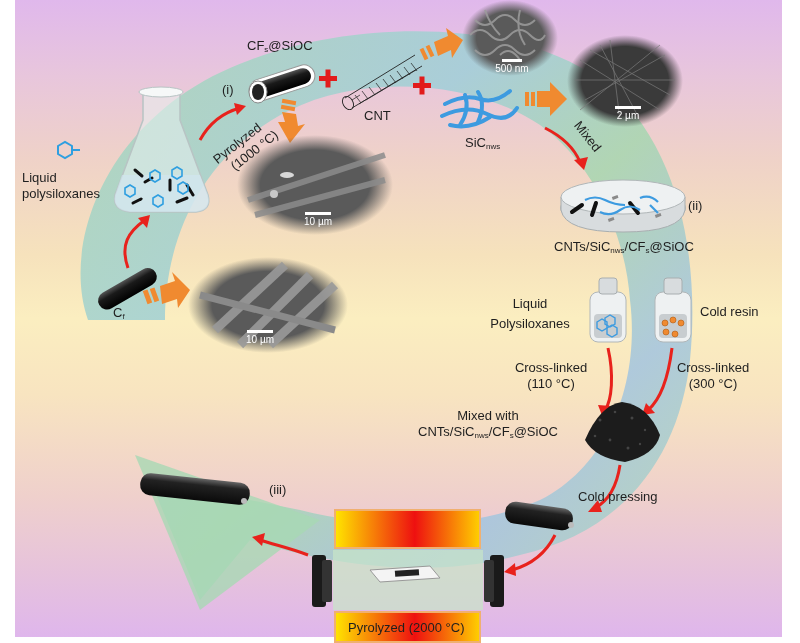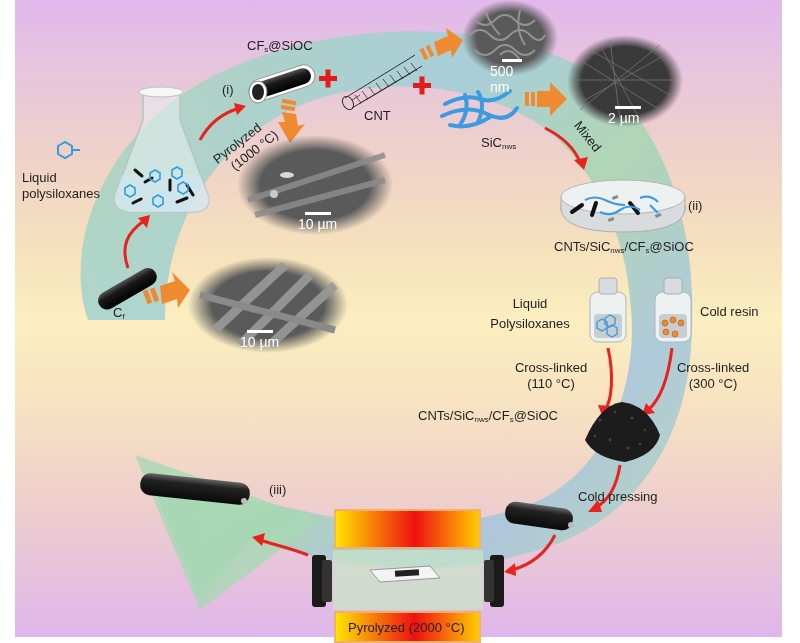--- a/index.html
+++ b/index.html
@@ -8,21 +8,21 @@
   #panel { position:absolute; left:15px; top:0; width:767px; height:637px;
     background:linear-gradient(to bottom,
       #e0b8ec 0%, #e8c6dc 12%, #efd2c8 25%, #f6e2bc 40%, #fbeec0 50%,
       #f8e4c0 62%, #efd0cc 78%, #e6c2dc 90%, #dfb6ec 100%); }
   svg#art { position:absolute; left:0; top:0; }
   .lbl { position:absolute; font-size:13px; line-height:16px; white-space:nowrap; color:#1f1f1f; }
   .lbl sub { font-size:8px; vertical-align:-2px; }
   .c { text-align:center; }
   .rot-pyro { transform:rotate(-38deg); transform-origin:left top; }
   .rot-mixed { transform:rotate(52deg); transform-origin:left top; }
-  .scale { position:absolute; color:#ffffff; font-size:14px; }
+  .scale { position:absolute; color:#ffffff; font-size:10px; text-align:center; }
   .scale .bar { height:3px; background:#fff; margin:0 auto 1px auto; }
 </style>
 </head>
 <body>
 
 <div id="panel"></div>
 
 <svg id="art" width="800" height="643" viewBox="0 0 800 643">
   <defs>
     <linearGradient id="bandGrad" x1="0" y1="0" x2="1" y2="1">
@@ -325,21 +325,21 @@
 
 <div class="lbl" style="left:247px;top:38px;"><span>CF</span><sub>s</sub><span>@SiOC</span></div>
 
 <div class="lbl rot-pyro" style="left:210px;top:155px;">
   <div>Pyrolyzed</div>
   <div style="padding-left:10px;">(1000 °C)</div>
 </div>
 
 <div class="lbl" style="left:364px;top:108px;">CNT</div>
 
-<div class="lbl" style="left:465px;top:135px;margin-left:16px;"><span>SiC</span><sub>nws</sub></div>
+<div class="lbl" style="left:465px;top:135px;"><span>SiC</span><sub>nws</sub></div>
 
 <div class="lbl rot-mixed" style="left:583px;top:118px;">Mixed</div>
 
 <div class="lbl" style="left:688px;top:198px;">(ii)</div>
 
 <div class="lbl" style="left:554px;top:239px;"><span>CNTs/SiC</span><sub>nws</sub><span>/CF</span><sub>s</sub><span>@SiOC</span></div>
 
 <div class="lbl c" style="left:482px;top:296px;width:96px;">
   <div>Liquid</div>
   <div style="margin-top:4px;">Polysiloxanes</div>
@@ -351,20 +351,21 @@
   <div>Cross-linked</div>
   <div>(110 °C)</div>
 </div>
 
 <div class="lbl c" style="left:672px;top:360px;width:82px;">
   <div>Cross-linked</div>
   <div>(300 °C)</div>
 </div>
 
 <div class="lbl c" style="left:408px;top:408px;width:160px;">
+  <div>Mixed with</div>
   <div><span>CNTs/SiC</span><sub>nws</sub><span>/CF</span><sub>s</sub><span>@SiOC</span></div>
 </div>
 
 <div class="lbl" style="left:578px;top:480px;margin-top:9px;">Cold pressing</div>
 
 <div class="lbl" style="left:269px;top:482px;">(iii)</div>
 
 <div class="lbl c" style="left:92px;top:518px;width:160px;">
 </div>
 

